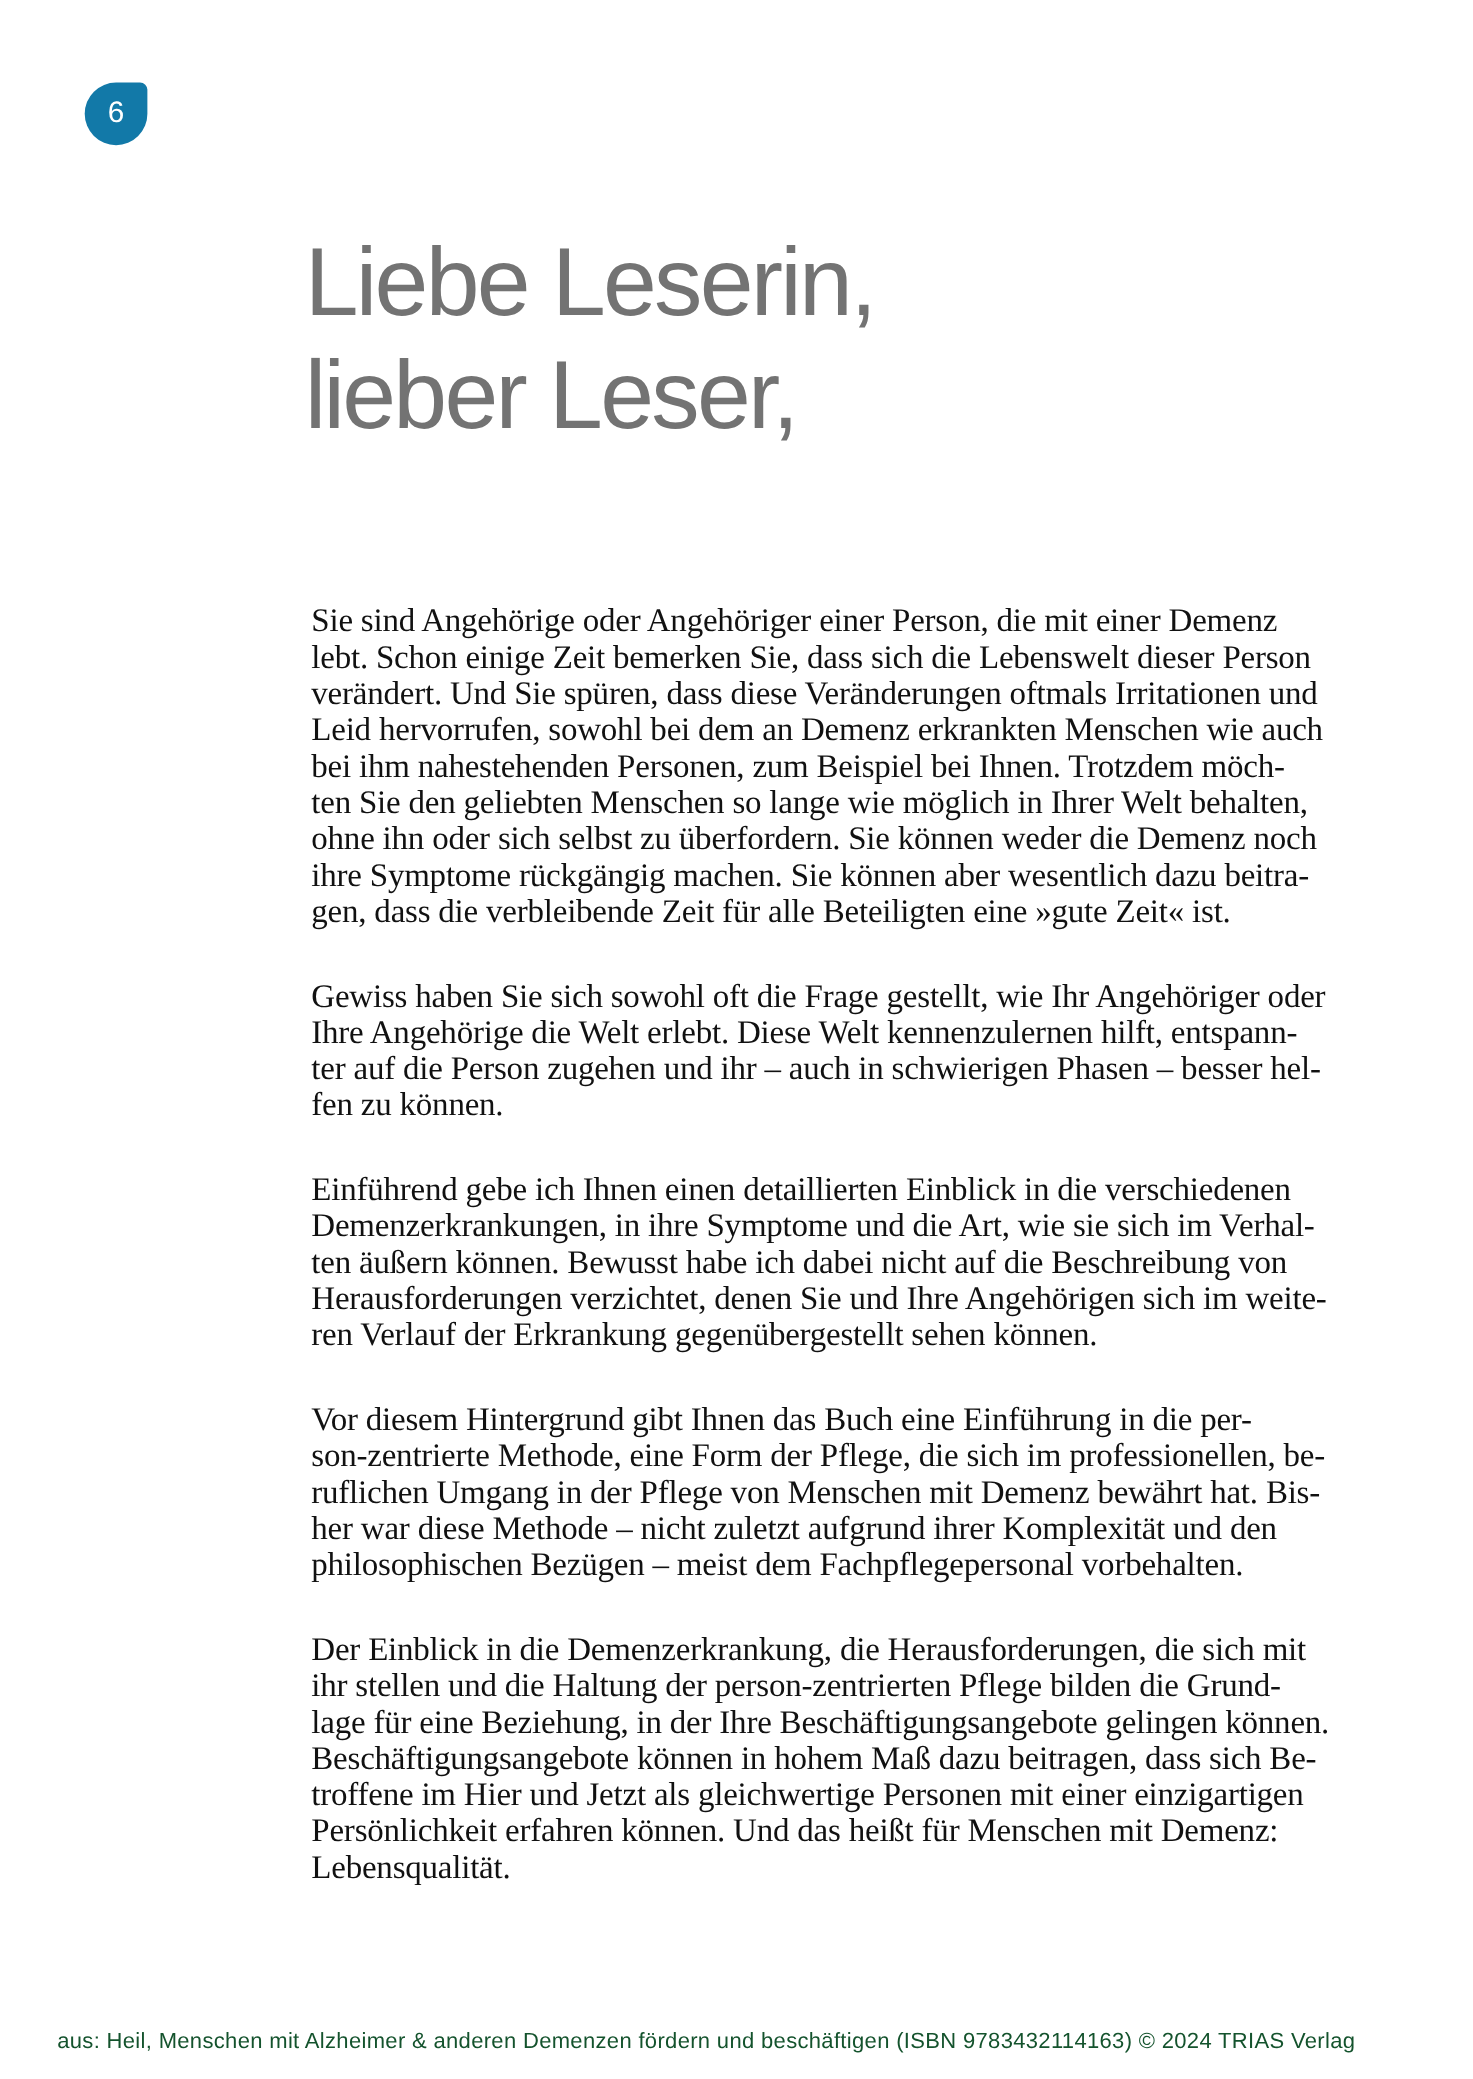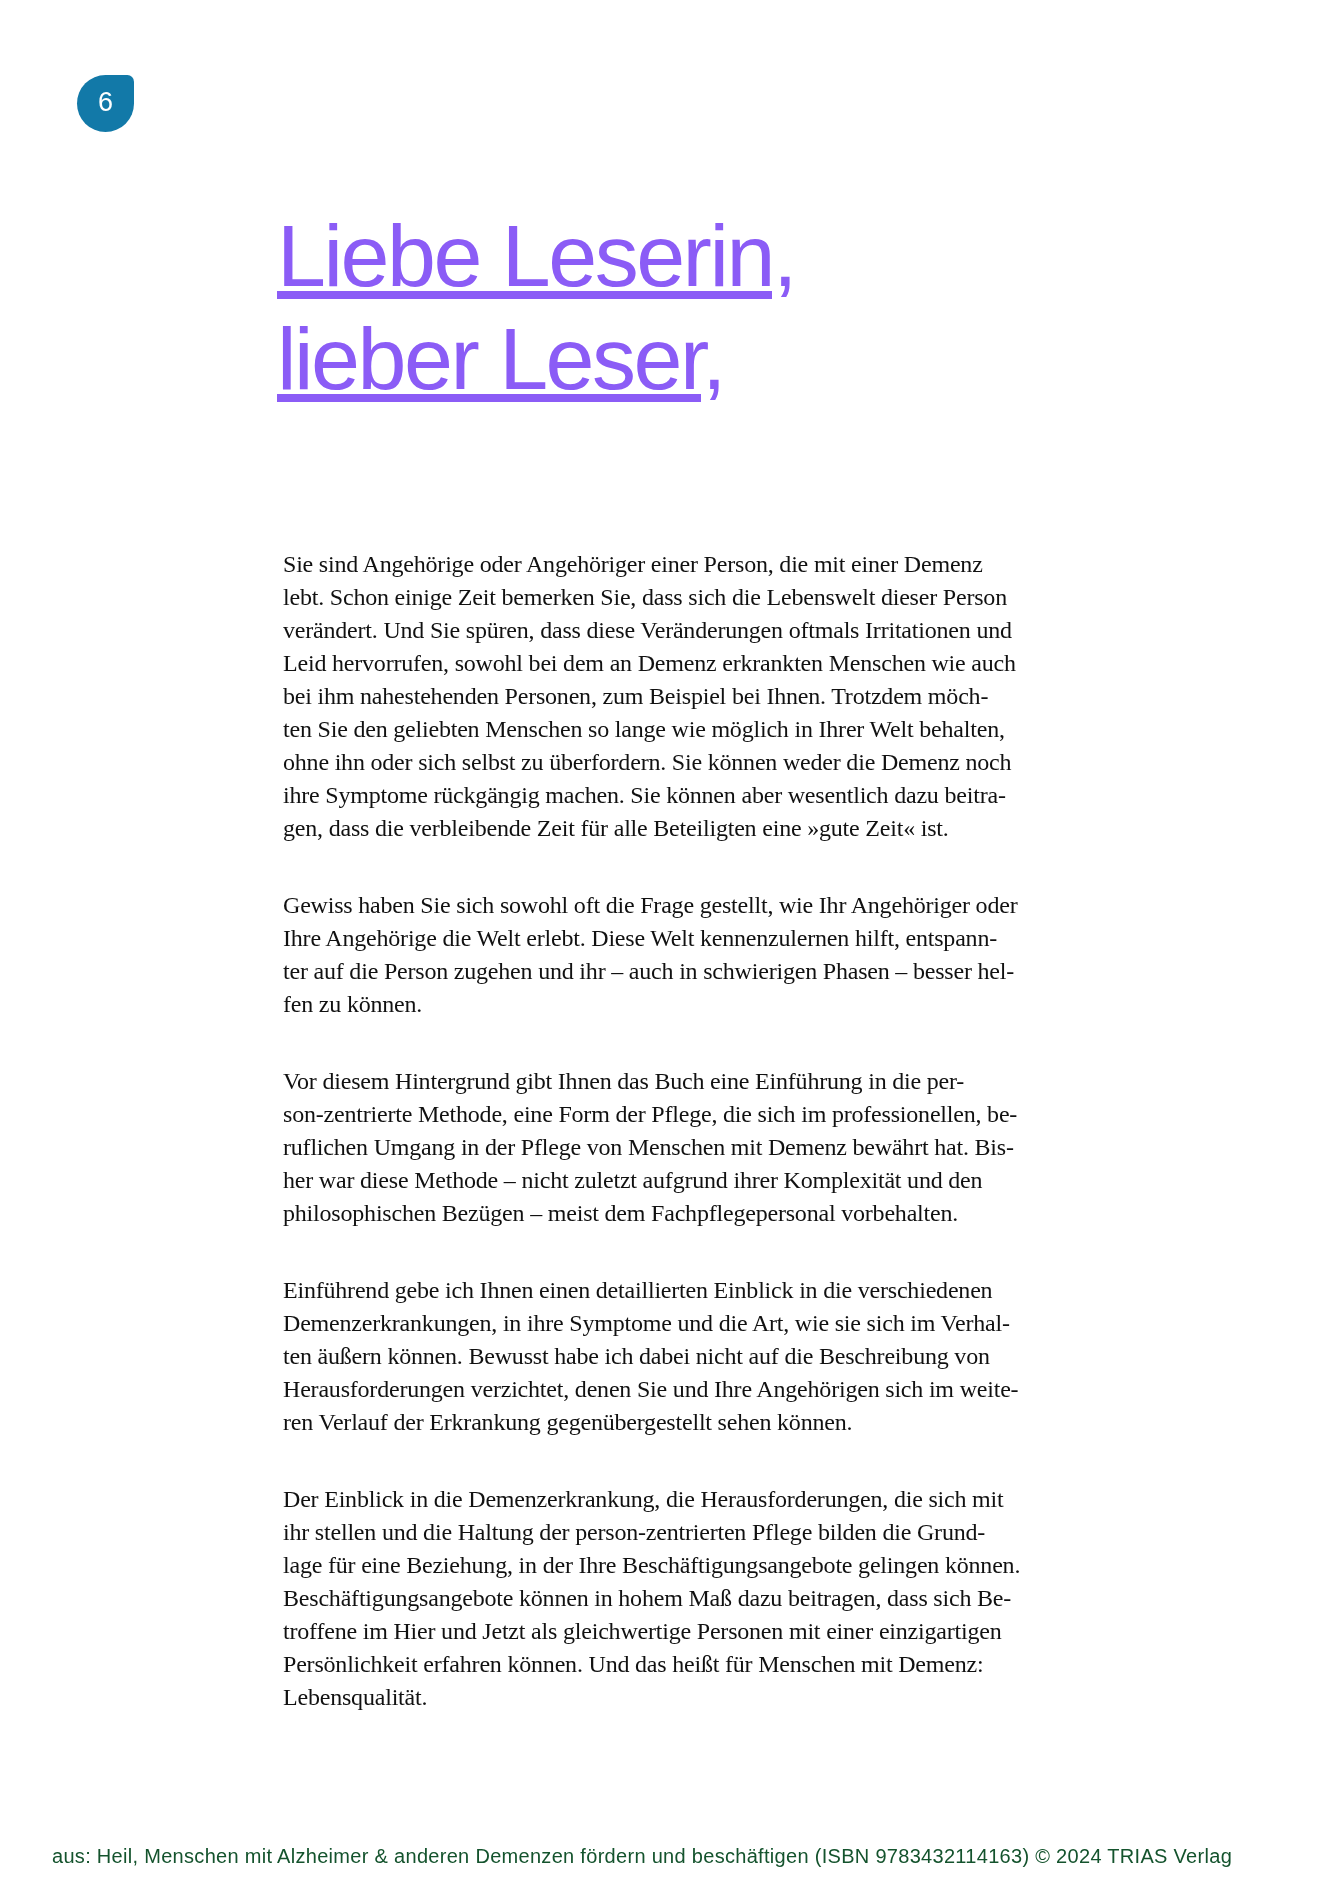--- a/index.html
+++ b/index.html
@@ -37,31 +37,30 @@
   .chapter-heading {
     position: absolute;
     left: 277px;
     top: 204px;
     margin: 0;
     font-family: "Liberation Sans", sans-serif;
     font-weight: 400;
     font-size: 88px;
     line-height: 103px;
     letter-spacing: -2.5px;
-    color: #8b5cf6;
+    color: #737373;
     white-space: pre;
-    text-decoration: underline;
   }
   .body-text {
     position: absolute;
     left: 283px;
     top: 548px;
     width: 742px;
     font-family: "Liberation Serif", serif;
-    font-size: 24px;
+    font-size: 30px;
     line-height: 33px;
     letter-spacing: -0.2px;
     color: #111111;
   }
   .body-text p {
     margin: 0 0 44px 0;
     white-space: pre;
   }
   .copyright-footer {
     position: absolute;
@@ -93,30 +92,30 @@
 Leid hervorrufen, sowohl bei dem an Demenz erkrankten Menschen wie auch
 bei ihm nahestehenden Personen, zum Beispiel bei Ihnen. Trotzdem möch-
 ten Sie den geliebten Menschen so lange wie möglich in Ihrer Welt behalten,
 ohne ihn oder sich selbst zu überfordern. Sie können weder die Demenz noch
 ihre Symptome rückgängig machen. Sie können aber wesentlich dazu beitra-
 gen, dass die verbleibende Zeit für alle Beteiligten eine »gute Zeit« ist.</p>
     <p>Gewiss haben Sie sich sowohl oft die Frage gestellt, wie Ihr Angehöriger oder
 Ihre Angehörige die Welt erlebt. Diese Welt kennenzulernen hilft, entspann-
 ter auf die Person zugehen und ihr – auch in schwierigen Phasen – besser hel-
 fen zu können.</p>
+    <p>Einführend gebe ich Ihnen einen detaillierten Einblick in die verschiedenen
+Demenzerkrankungen, in ihre Symptome und die Art, wie sie sich im Verhal-
+ten äußern können. Bewusst habe ich dabei nicht auf die Beschreibung von
+Herausforderungen verzichtet, denen Sie und Ihre Angehörigen sich im weite-
+ren Verlauf der Erkrankung gegenübergestellt sehen können.</p>
     <p>Vor diesem Hintergrund gibt Ihnen das Buch eine Einführung in die per-
 son-zentrierte Methode, eine Form der Pflege, die sich im professionellen, be-
 ruflichen Umgang in der Pflege von Menschen mit Demenz bewährt hat. Bis-
 her war diese Methode – nicht zuletzt aufgrund ihrer Komplexität und den
 philosophischen Bezügen – meist dem Fachpflegepersonal vorbehalten.</p>
-    <p>Einführend gebe ich Ihnen einen detaillierten Einblick in die verschiedenen
-Demenzerkrankungen, in ihre Symptome und die Art, wie sie sich im Verhal-
-ten äußern können. Bewusst habe ich dabei nicht auf die Beschreibung von
-Herausforderungen verzichtet, denen Sie und Ihre Angehörigen sich im weite-
-ren Verlauf der Erkrankung gegenübergestellt sehen können.</p>
     <p>Der Einblick in die Demenzerkrankung, die Herausforderungen, die sich mit
 ihr stellen und die Haltung der person-zentrierten Pflege bilden die Grund-
 lage für eine Beziehung, in der Ihre Beschäftigungsangebote gelingen können.
 Beschäftigungsangebote können in hohem Maß dazu beitragen, dass sich Be-
 troffene im Hier und Jetzt als gleichwertige Personen mit einer einzigartigen
 Persönlichkeit erfahren können. Und das heißt für Menschen mit Demenz:
 Lebensqualität.</p>
   </div>
 
   <div class="copyright-footer">aus: Heil, Menschen mit Alzheimer &amp; anderen Demenzen fördern und beschäftigen (ISBN 9783432114163) © 2024 TRIAS Verlag</div>

